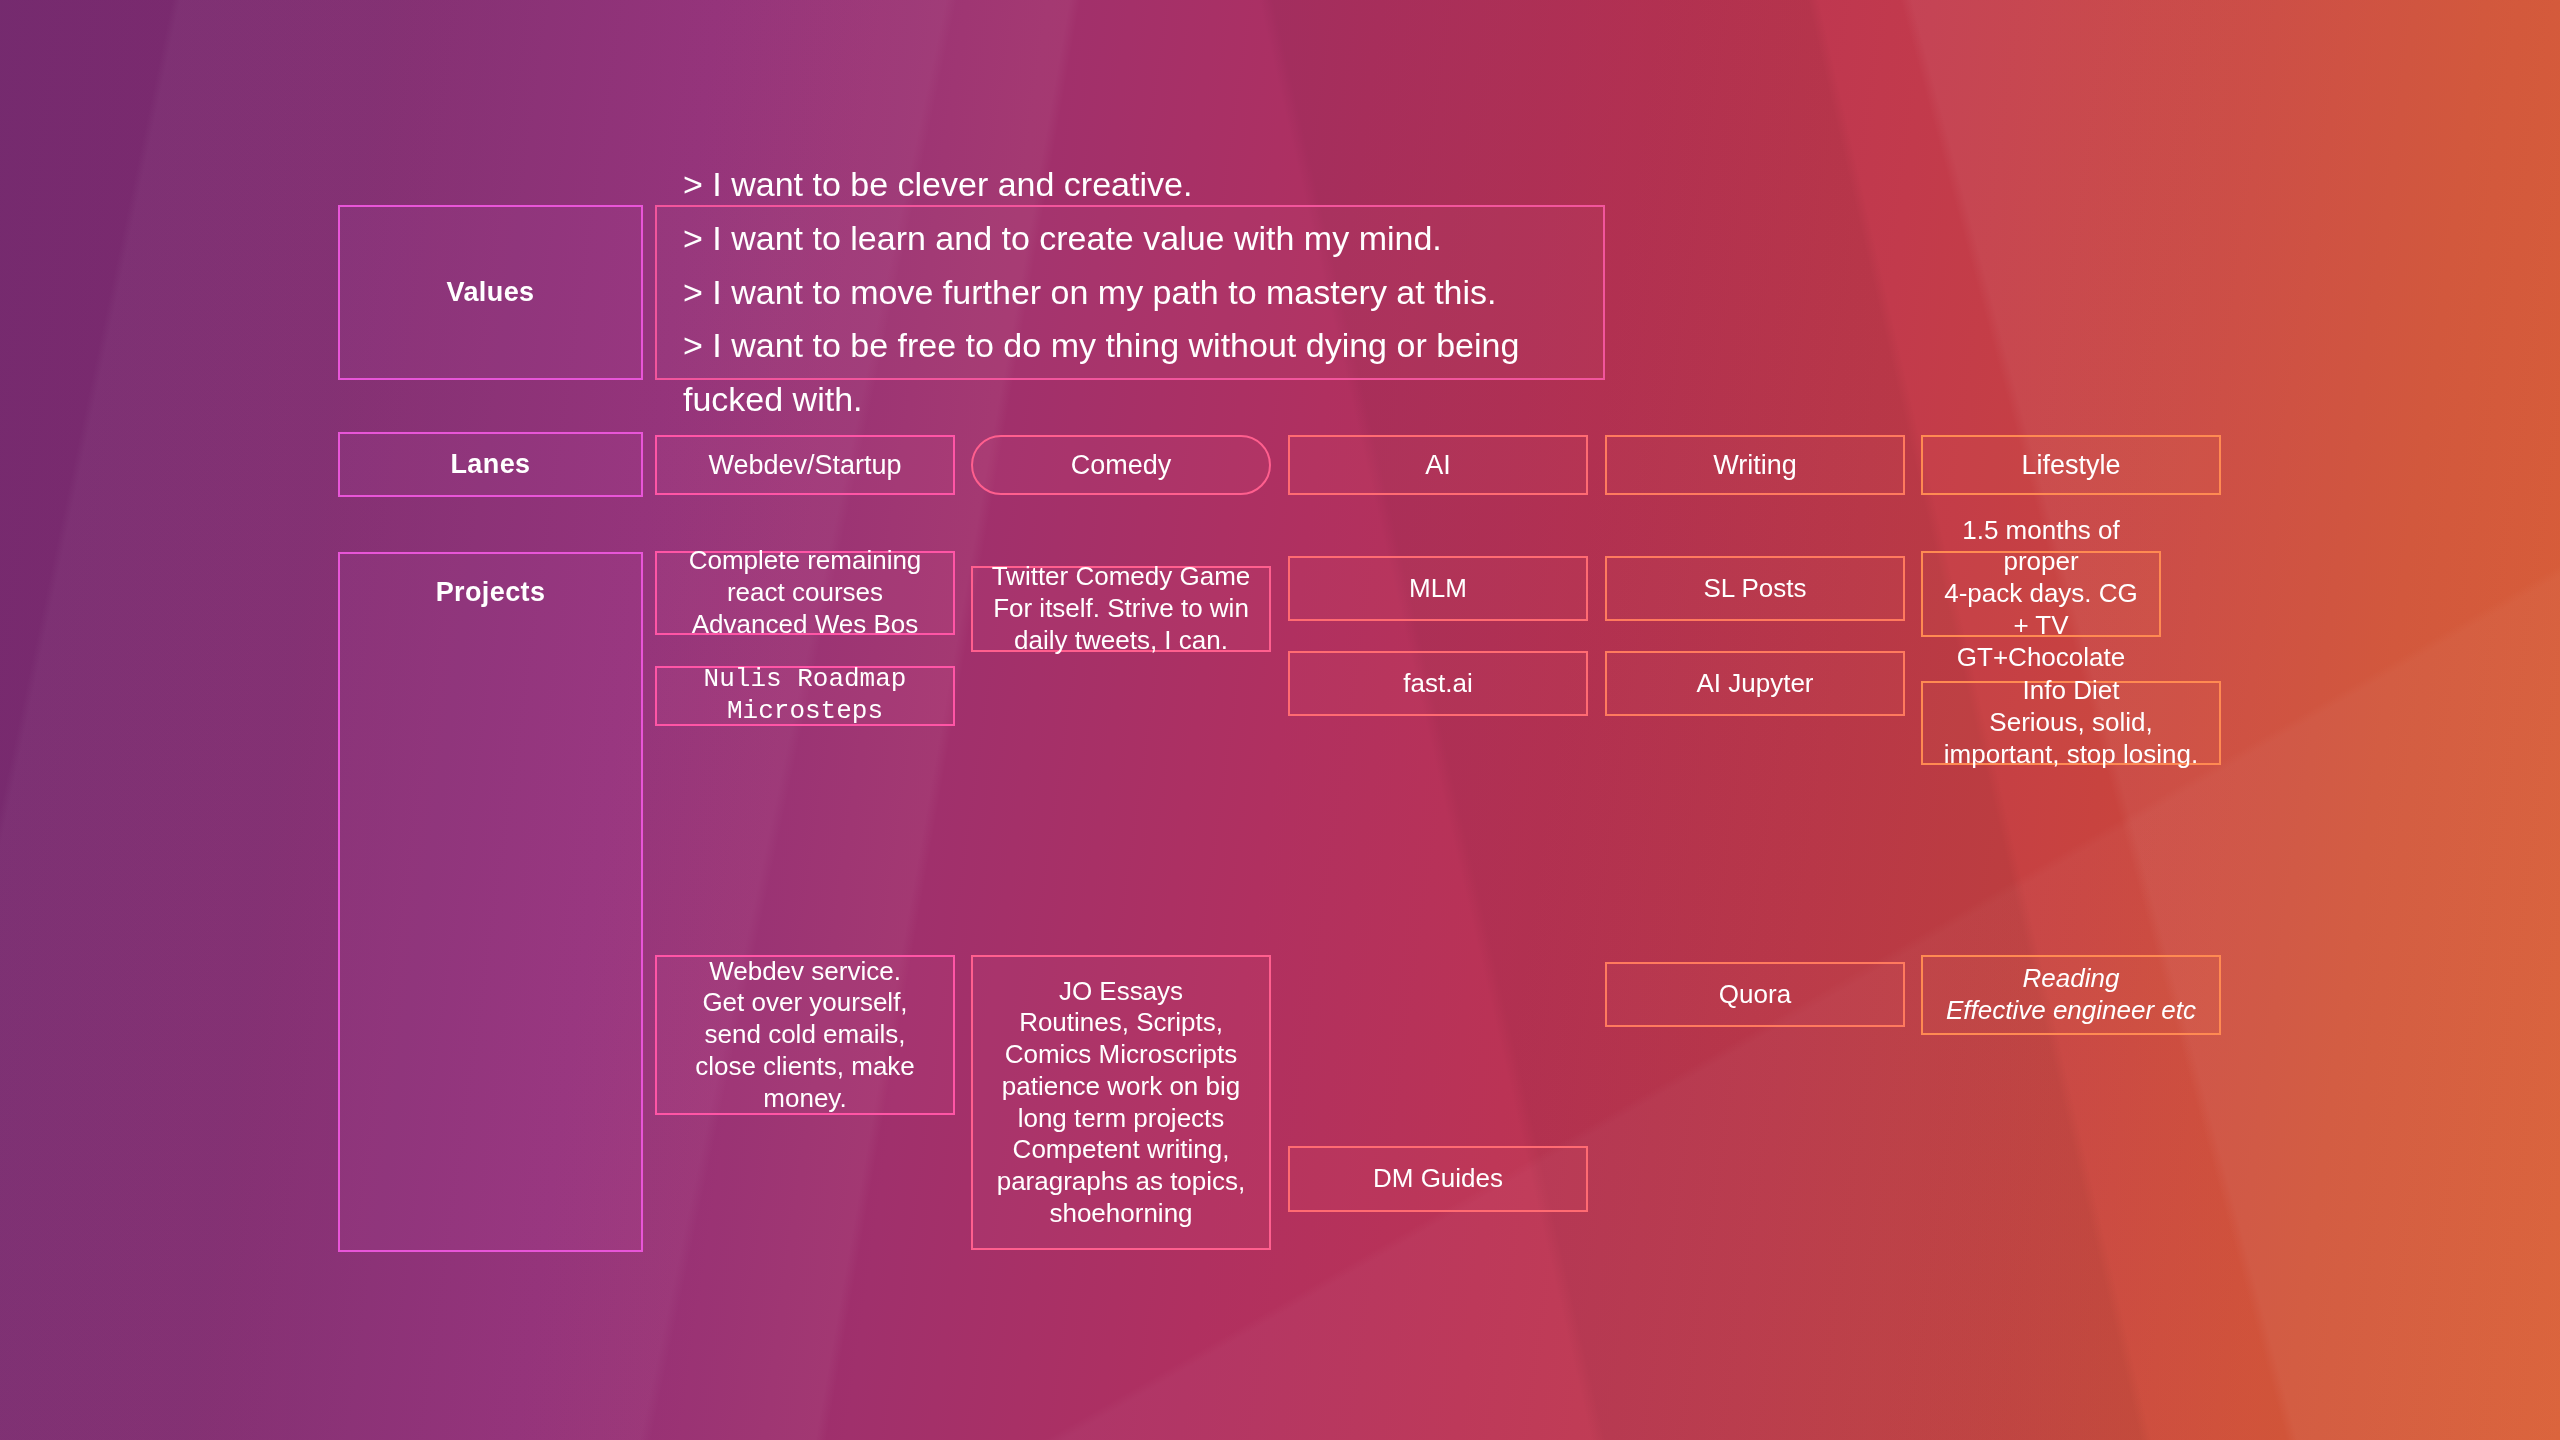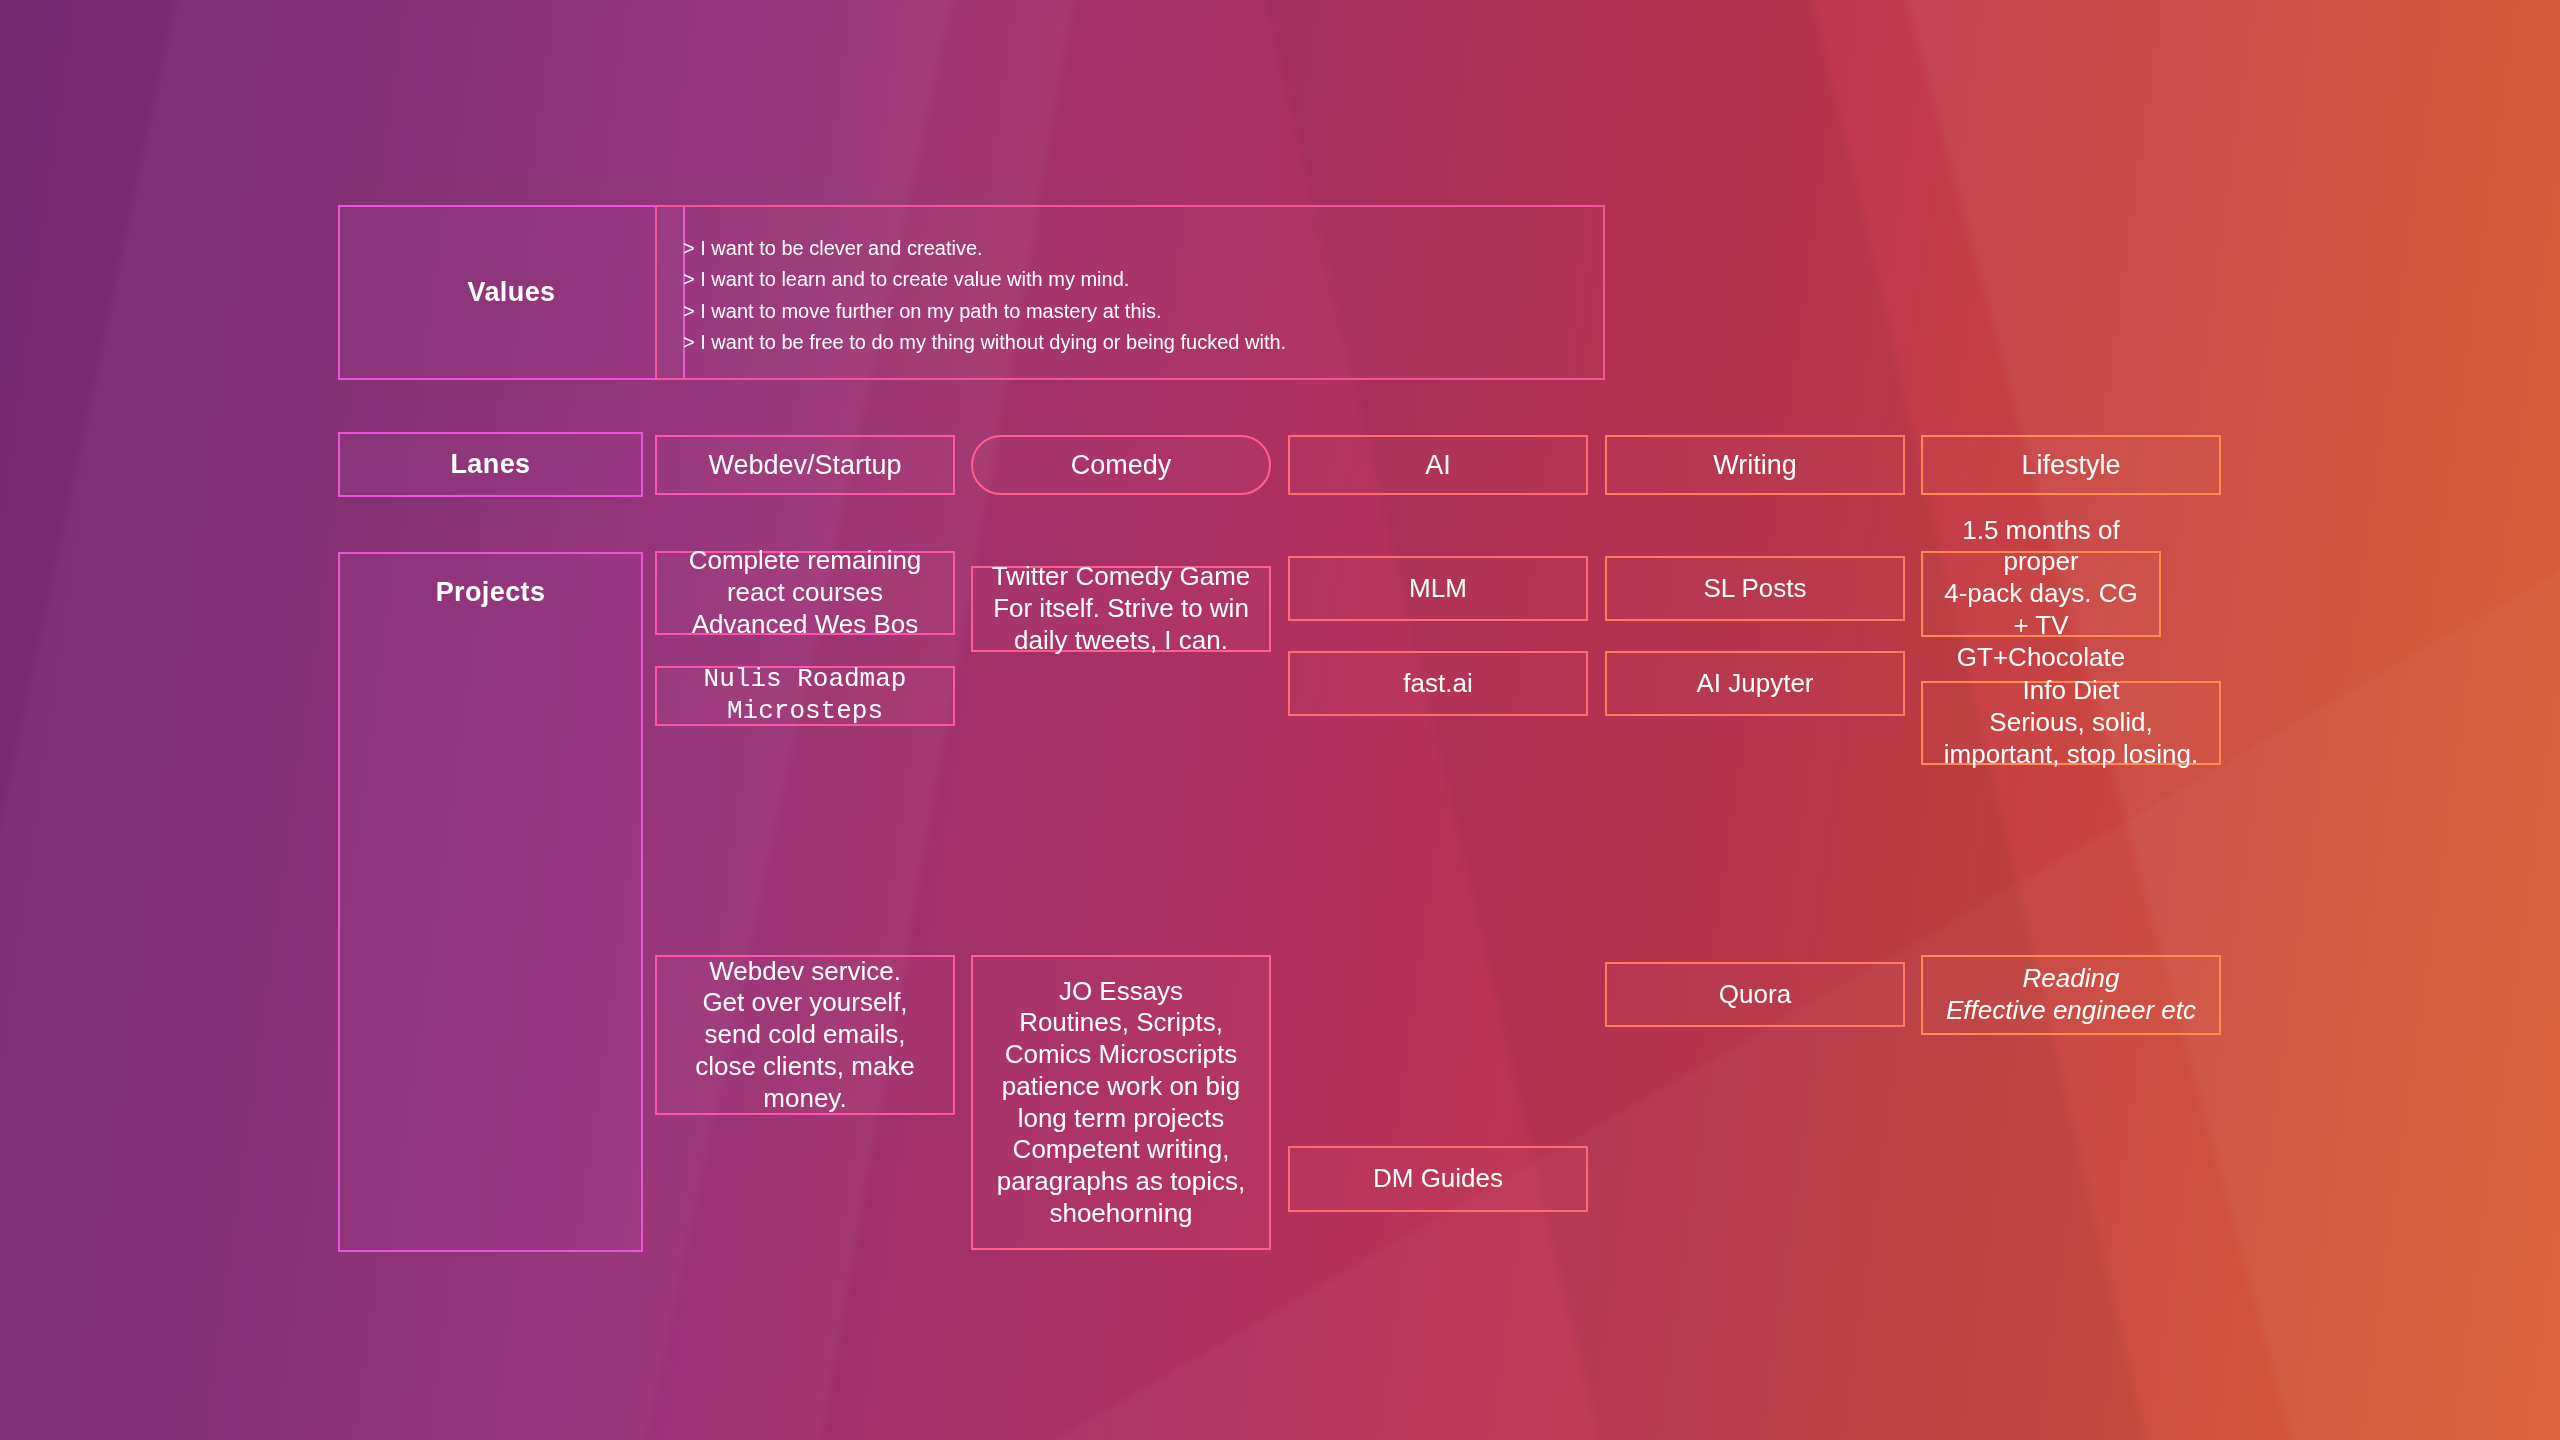--- a/index.html
+++ b/index.html
@@ -63,25 +63,25 @@
     letter-spacing: 0.4px;
   }
   .label-box.tall {
     align-items: flex-start;
     padding-top: 22px;
   }
 
   .values-body {
     border-color: #f2559c;
     background: rgba(255, 160, 200, 0.035);
-    align-items: flex-end;
+    align-items: center;
     justify-content: flex-start;
     text-align: left;
     padding: 19px 26px;
-    font-size: 20px;
+    font-size: 34px;
     line-height: 1.58;
     white-space: pre-line;
   }
 
   .card {
     font-size: 26px;
     padding: 6px 12px;
     white-space: pre-line;
   }
 
@@ -93,21 +93,21 @@
   .lane-5 { border-color: #ff8a52; background: rgba(255,150,95,0.05); }
 
   .lane-header { font-size: 27px; }
 </style>
 </head>
 <body>
 
 <div id="board">
   <div class="grid-layer">
 
-    <div class="box label-box" style="left:338px; top:205px; width:347px; height:175px;">
+    <div class="box label-box" style="left:338px; top:205px; width:305px; height:175px;">
       <span>Values</span>
     </div>
 
     <div class="box values-body" style="left:655px; top:205px; width:950px; height:175px;">
       <span>&gt; I want to be clever and creative.
 &gt; I want to learn and to create value with my mind.
 &gt; I want to move further on my path to mastery at this.
 &gt; I want to be free to do my thing without dying or being fucked with.</span>
     </div>
 

